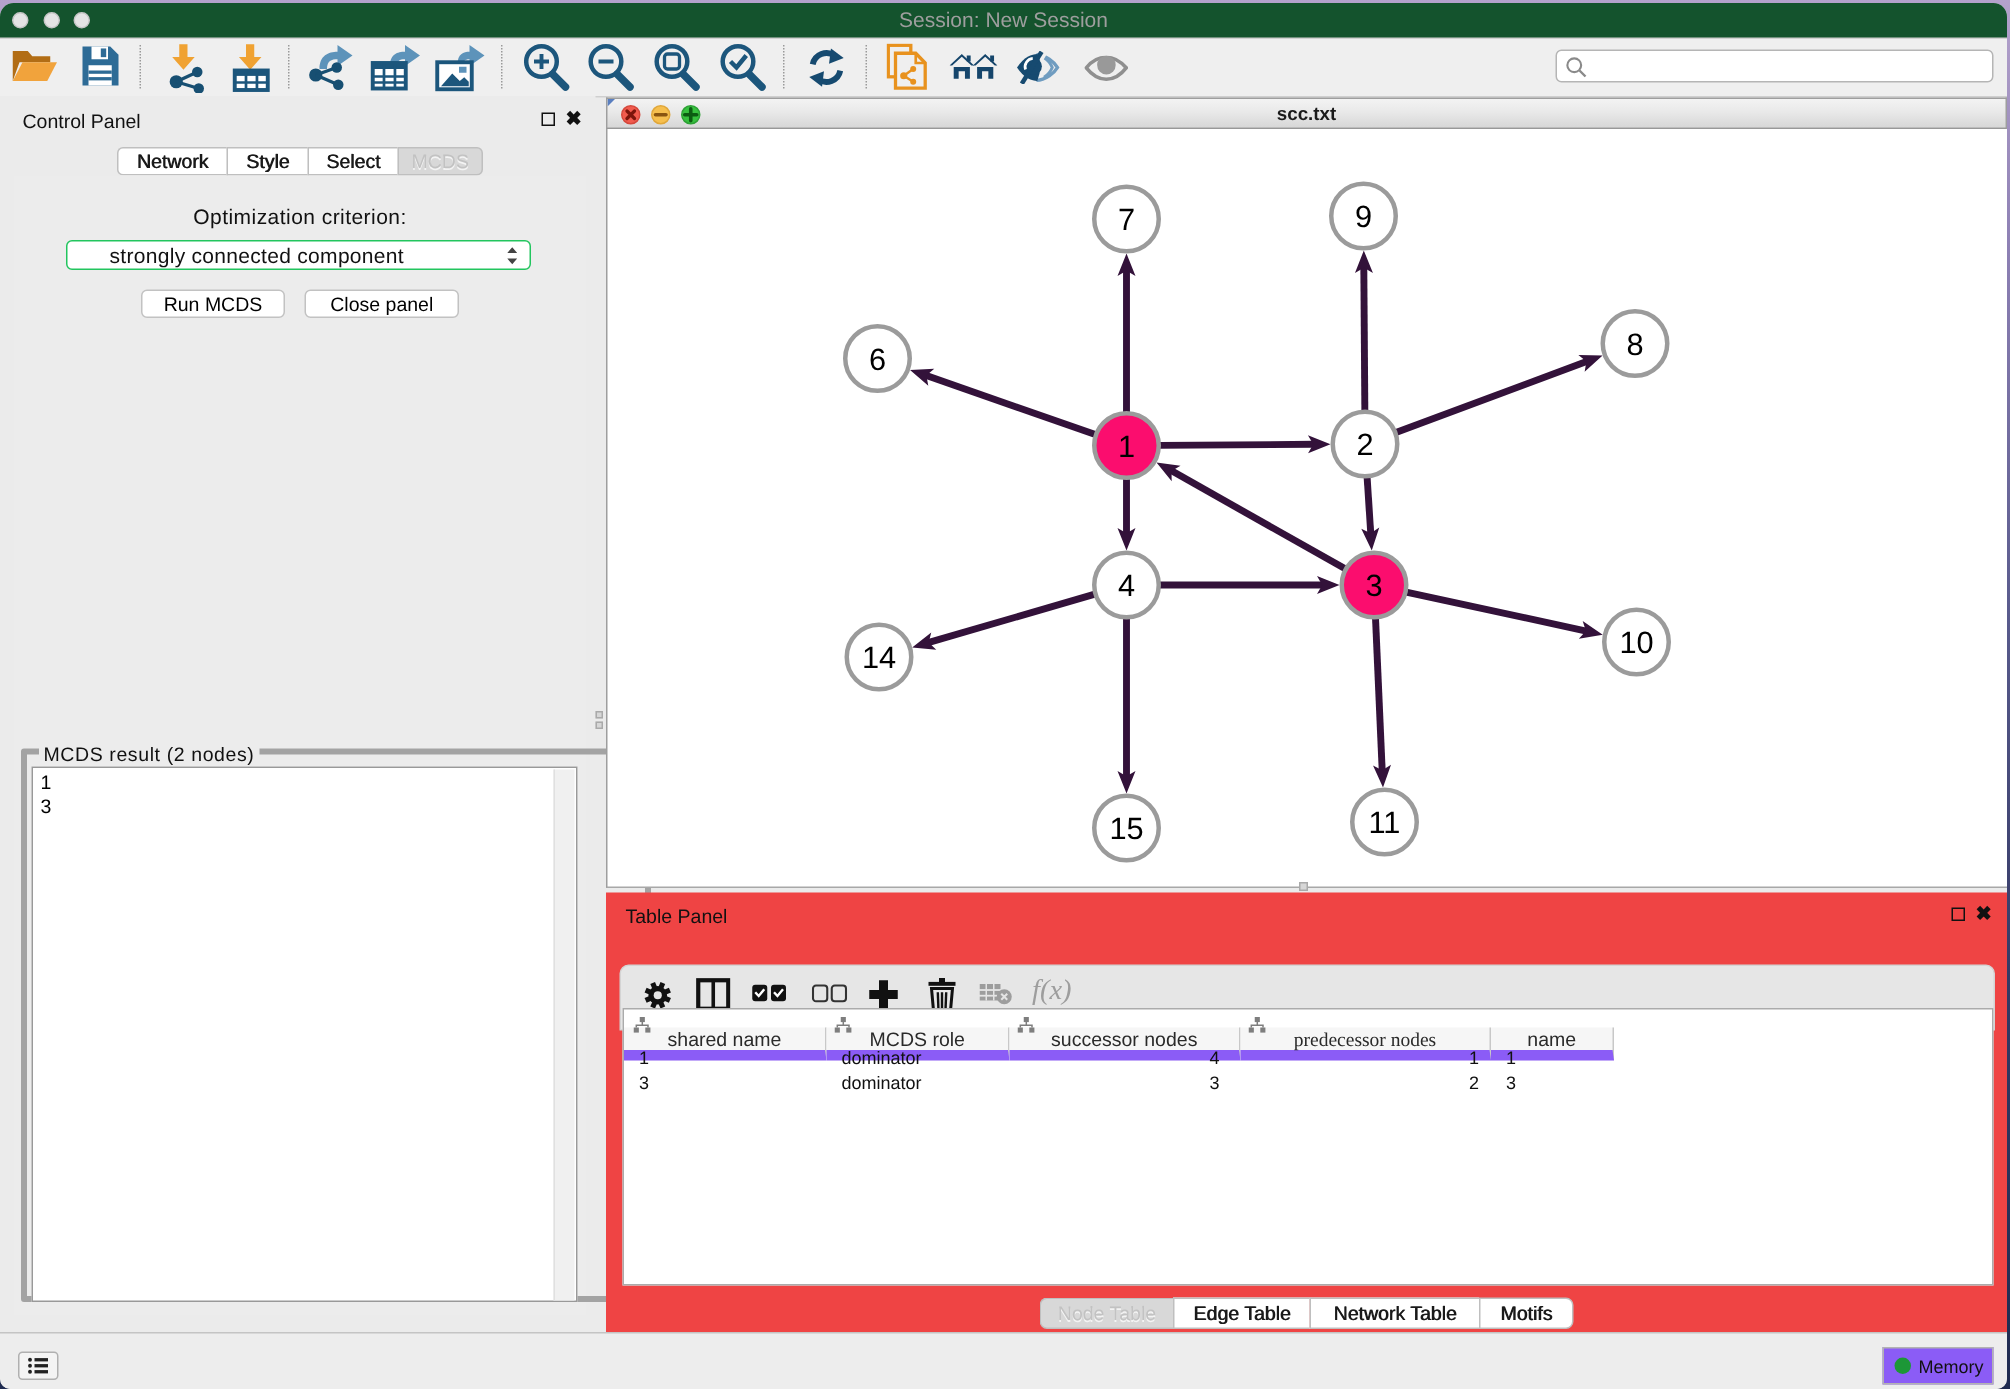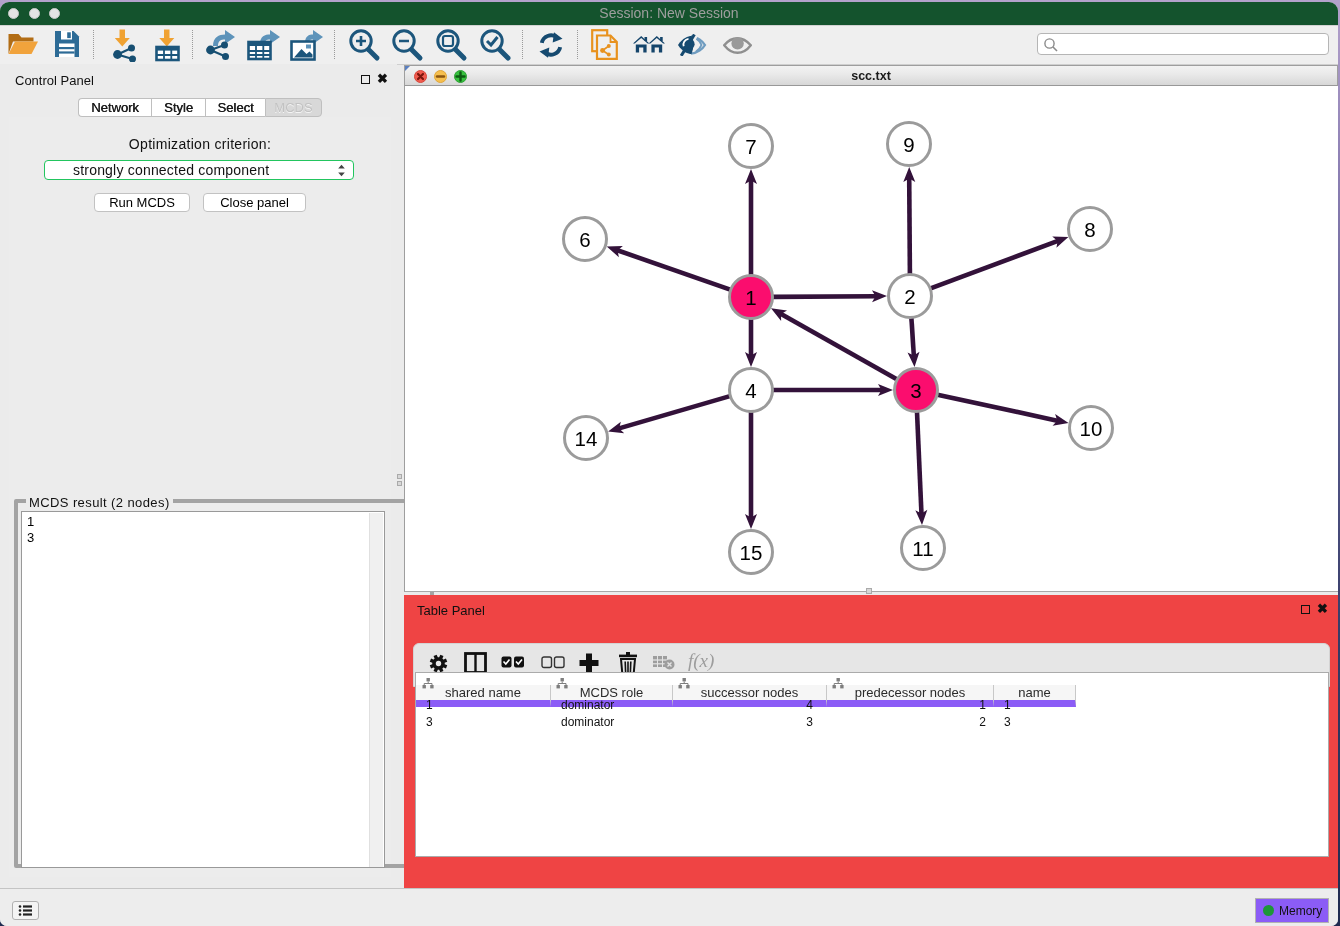--- a/index.html
+++ b/index.html
@@ -387,21 +387,21 @@
         <circle cx="16.5" cy="8.5" r="5" fill="#9d9d9d"></circle>
         <path d="M14.5 6.5 L18.5 10.5 M18.5 6.5 L14.5 10.5" stroke="#e4e4e4" stroke-width="1.4"></path>
       </svg>
       <div class="abs" style="left:274px;top:6px;font-family:'Liberation Serif',serif;font-style:italic;font-size:19px;color:#9d9d9d;">f(x)</div>
     </div>
     <div id="ttable">
       <svg id="hicons" class="abs" style="left:0;top:0;" width="918" height="20" viewBox="0 0 918 20"></svg>
       <div class="th" style="left:0;width:135px;">shared name</div>
       <div class="th" style="left:135px;width:122px;">MCDS role</div>
       <div class="th" style="left:257px;width:154px;">successor nodes</div>
-      <div class="th" style="left:411px;width:167px;">predecessor nodes</div>
+      <div class="th" style="left:411px;width:167px;font-family:Liberation Serif, serif;">predecessor nodes</div>
       <div class="th" style="left:578px;width:82px;">name</div>
       <svg class="abs" style="left:6px;top:5px;" width="12" height="11" viewBox="0 0 12 11">
           <g fill="#7e7e7e">
             <rect x="4.5" y="0" width="3.4" height="3.4"></rect>
             <rect x="0.5" y="7" width="3.4" height="3.4"></rect>
             <rect x="8.2" y="7" width="3.4" height="3.4"></rect>
           </g>
           <path d="M6.2 3.4 V5.5 M2.2 7 V5.5 H10 V7" stroke="#7e7e7e" stroke-width="1" fill="none"></path>
         </svg>
       <svg class="abs" style="left:140px;top:5px;" width="12" height="11" viewBox="0 0 12 11">
@@ -431,20 +431,26 @@
       <div class="td" style="left:10px;top:25px;">1</div>
       <div class="td" style="left:145px;top:25px;">dominator</div>
       <div class="td" style="left:257px;top:25px;width:140px;text-align:right;">4</div>
       <div class="td" style="left:411px;top:25px;width:159px;text-align:right;">1</div>
       <div class="td" style="left:588px;top:25px;">1</div>
       <div class="td" style="left:10px;top:42px;">3</div>
       <div class="td" style="left:145px;top:42px;">dominator</div>
       <div class="td" style="left:257px;top:42px;width:140px;text-align:right;">3</div>
       <div class="td" style="left:411px;top:42px;width:159px;text-align:right;">2</div>
       <div class="td" style="left:588px;top:42px;">3</div>
+    </div>
+    <div class="tabgrp" style="left:289px;top:270px;height:21px;">
+      <div class="tab sel" style="width:89px;border-radius:5px 0 0 5px;">Node Table</div>
+      <div class="tab" style="width:91px;">Edge Table</div>
+      <div class="tab" style="width:113px;">Network Table</div>
+      <div class="tab last" style="width:63px;border-radius:0 5px 5px 0;">Motifs</div>
     </div>
   </div>
 
   <div class="abs" style="left:397px;top:472px;width:5px;height:5px;background:#d7d7d7;border:1px solid #aaa;"></div>
   <div class="abs" style="left:397px;top:479px;width:5px;height:5px;background:#d7d7d7;border:1px solid #aaa;"></div>
   <div class="abs" style="left:866px;top:586px;width:6px;height:6px;background:#d7d7d7;border:1px solid #aaa;"></div>
   <div id="statusbar">
     <div style="position:absolute;left:12px;top:12px;width:27px;height:19px;background:#f4f4f4;border:1px solid #b0b0b0;border-radius:3px;">
       <svg width="25" height="17" viewBox="0 0 25 17">
           <g fill="#222">

